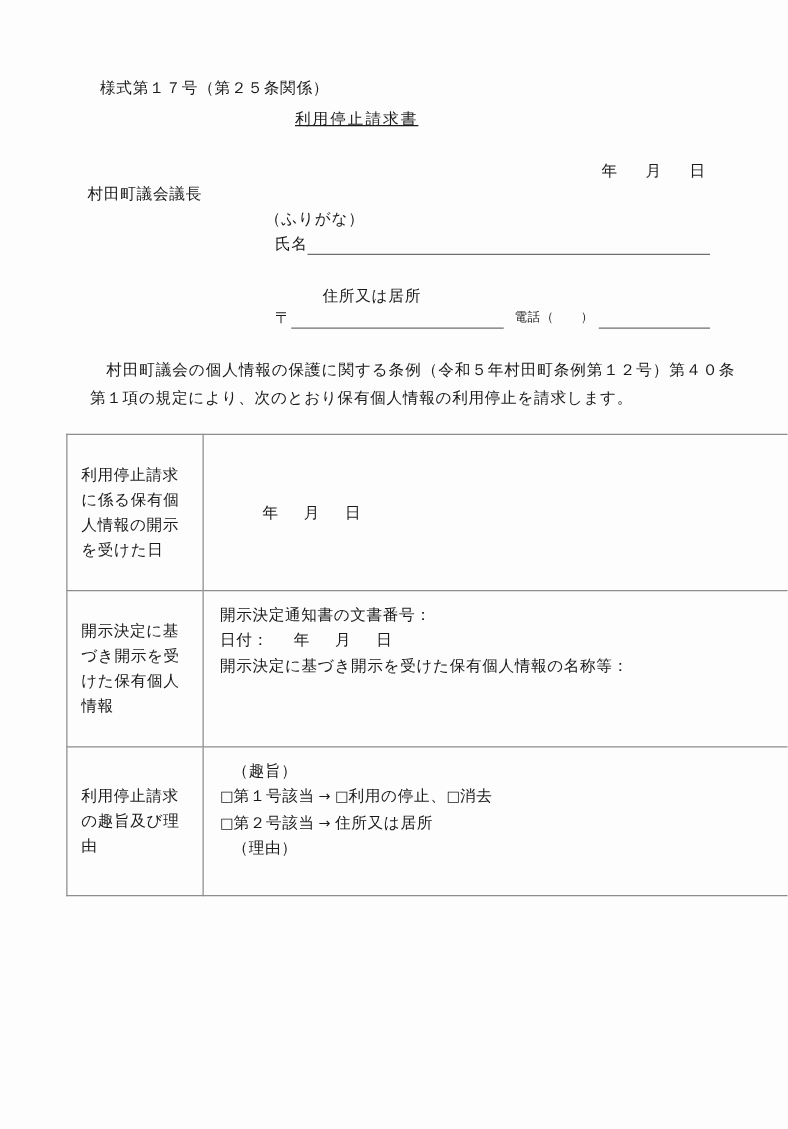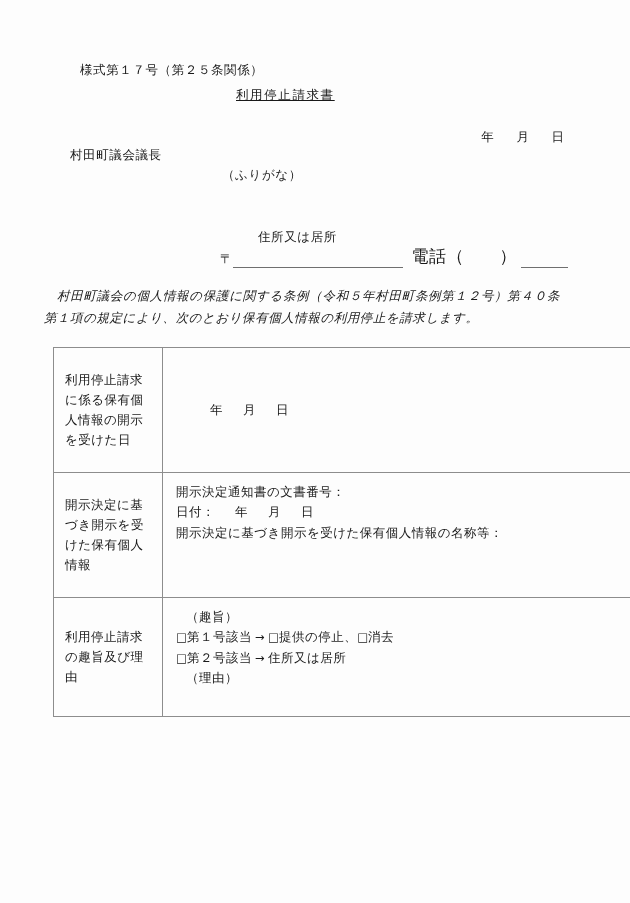--- a/index.html
+++ b/index.html
@@ -54,21 +54,21 @@
   }
 
   
   #addressee {
     left: 70px;
     top: 146px;
   }
 
   
   #furigana-label {
-    left: 222px;
+    left: 212px;
     top: 166px;
   }
   .name-row {
     position: absolute;
     left: 220px;
     top: 187px;
     width: 348px;
     display: flex;
     align-items: flex-end;
   }
@@ -103,46 +103,45 @@
     line-height: 1.2;
     padding-bottom: 2px;
     white-space: pre;
   }
   .addr-row .rule-a {
     width: 170px;
     border-bottom: 1px solid #6f6f6f;
     height: 15px;
   }
   .addr-row .tel {
-    font-size: 17px;
+    font-size: 10px;
     line-height: 1.2;
     padding-bottom: 2px;
     padding-left: 9px;
     padding-right: 4px;
     letter-spacing: 0.6px;
     white-space: pre;
   }
   .addr-row .rule-b {
     flex: 1;
     border-bottom: 1px solid #6f6f6f;
     height: 15px;
   }
 
   
   #body-paragraph {
     position: absolute;
-    left: 44px;
+    left: 72px;
     top: 285px;
     width: 516px;
     font-size: 12.5px;
     line-height: 1.78;
     letter-spacing: 0.55px;
     text-align: justify;
     text-indent: 13px;
-    font-style: italic;
   }
 
   
   #request-table {
     position: absolute;
     left: 53px;
     top: 347px;
     width: 616px;
     border-collapse: collapse;
     table-layout: fixed;
@@ -209,20 +208,24 @@
   <div class="t" id="doc-title">利用停止請求書</div>
 
   <div class="t" id="header-date">
     <span>年</span><span class="gap"></span><span>月</span><span class="gap"></span><span>日</span>
   </div>
 
   <div class="t" id="addressee">村田町議会議長</div>
 
   <div class="t" id="furigana-label">（ふりがな）</div>
 
+  <div class="name-row">
+    <span class="lbl">氏名</span>
+    <span class="rule"></span>
+  </div>
 
   <div class="t" id="address-label">住所又は居所</div>
 
   <div class="addr-row">
     <span class="postal">〒</span>
     <span class="rule-a"></span>
     <span class="tel"><span>電話</span><span>（　　）</span></span>
     <span class="rule-b"></span>
   </div>
 
@@ -244,21 +247,21 @@
           <div class="cell-line"><span>日付：</span><span class="gap"></span><span>年</span><span class="gap"></span><span>月</span><span class="gap"></span><span>日</span></div>
           <div class="cell-line">開示決定に基づき開示を受けた保有個人情報の名称等：</div>
         </td>
       </tr>
 
       <tr class="row-h3">
         <td class="label-cell">利用停止請求の趣旨及び理由</td>
         <td class="content-cell">
           <div class="cell-line indent">（趣旨）</div>
 
-          <div class="cell-line"><span class="cbx">□</span><span>第１号該当</span><span class="arrow">→</span><span class="cbx">□</span><span>提供の停止、</span><span class="cbx">□</span><span>消去</span></div>
+          <div class="cell-line"><span class="cbx">□</span><span>第１号該当</span><span class="arrow">→</span><span class="cbx">□</span><span>利用の停止、</span><span class="cbx">□</span><span>消去</span></div>
 
           <div class="cell-line"><span class="cbx">□</span><span>第２号該当</span><span class="arrow">→</span><span>住所又は居所</span></div>
 
           <div class="cell-line indent">（理由）</div>
         </td>
       </tr>
     </tbody>
   </table>
 
 </div>

